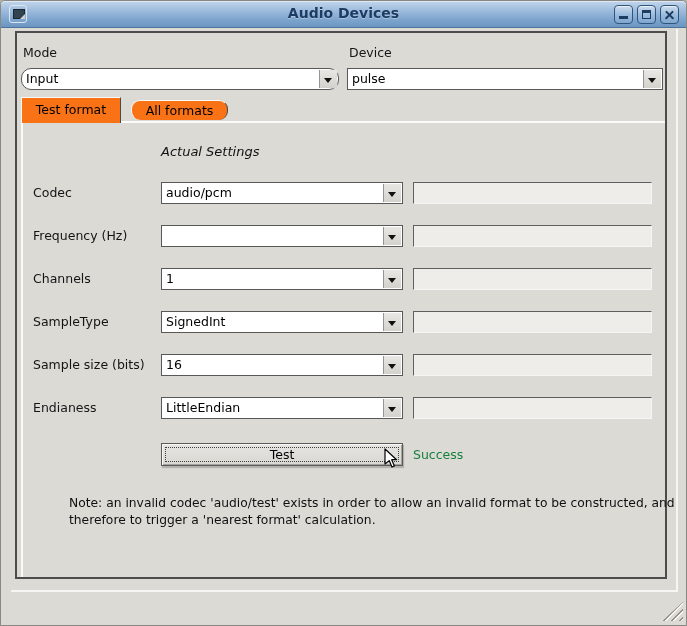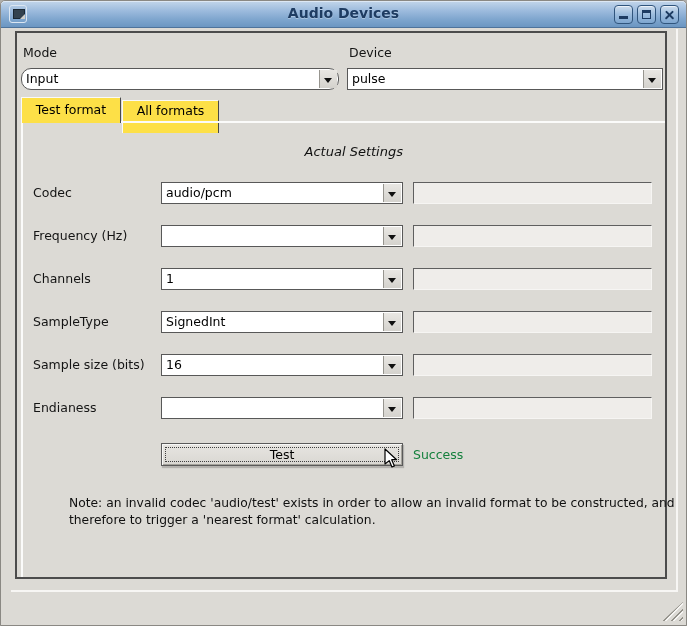--- a/index.html
+++ b/index.html
@@ -76,32 +76,32 @@
     position:absolute; left:4px; top:8px; width:0; height:0;
     border:4px solid transparent; border-top:5px solid #101010;
   }
   
   .nfield {
     position:absolute; height:22px; box-sizing:border-box;
     background:#efedea; border:1px solid; border-color:#5f5f5f #f6f5f3 #f6f5f3 #5f5f5f;
   }
   
   .tab {
-    position:absolute; box-sizing:border-box; background:#fde047; text-align:center;
+    position:absolute; box-sizing:border-box; background:#f97316; text-align:center;
     font-size:12.5px; color:#000;
     border-top:1px solid #f9f9f8; border-left:1px solid #f9f9f8; border-right:1px solid #4a4a4a;
   }
   .tab.selected { left:20px; top:96px; width:100px; height:26px; line-height:24px; z-index:3; }
-  .tab.unselected { left:121px; top:99px; width:97px; height:33px; line-height:20px; }
+  .tab.unselected { left:130px; top:99px; width:97px; height:20px; line-height:20px;border-radius:9px; }
   .tab-pane {
     position:absolute; left:20px; top:120px; width:644px; height:456px; box-sizing:border-box;
     border-top:2px solid #fbfbfa; border-left:2px solid #fbfbfa; z-index:1;
   }
   .hdr-actual {
-    position:absolute; left:160px; top:143px; width:242px; text-align:right;
+    position:absolute; left:160px; top:143px; width:242px; text-align:left;
     font-size:13px; font-style:italic; color:#111;
   }
   .hdr-nearest {
     position:absolute; left:412px; top:145px; width:239px; text-align:center;
     font-size:11px; font-style:italic; font-weight:bold; color:#111;
   }
   
   .row { position:absolute; left:32px; height:22px; }
   .row .lbl { left:0; top:0; line-height:22px; }
   .row .combo { left:128px; top:0; width:242px; }
@@ -221,20 +221,21 @@
       <span class="combo-arrow">
           <i class="tri"></i>
         </span>
     </div>
     <div class="nfield"></div>
   </div>
 
   <div class="row" style="top:396px;">
     <span class="lbl">Endianess</span>
     <div class="combo">
+      <span class="combo-text">LittleEndian</span>
       <span class="combo-arrow">
           <i class="tri"></i>
         </span>
     </div>
     <div class="nfield"></div>
   </div>
 
   <div class="btn-test">Test</div>
   <div class="status">Success</div>
 

